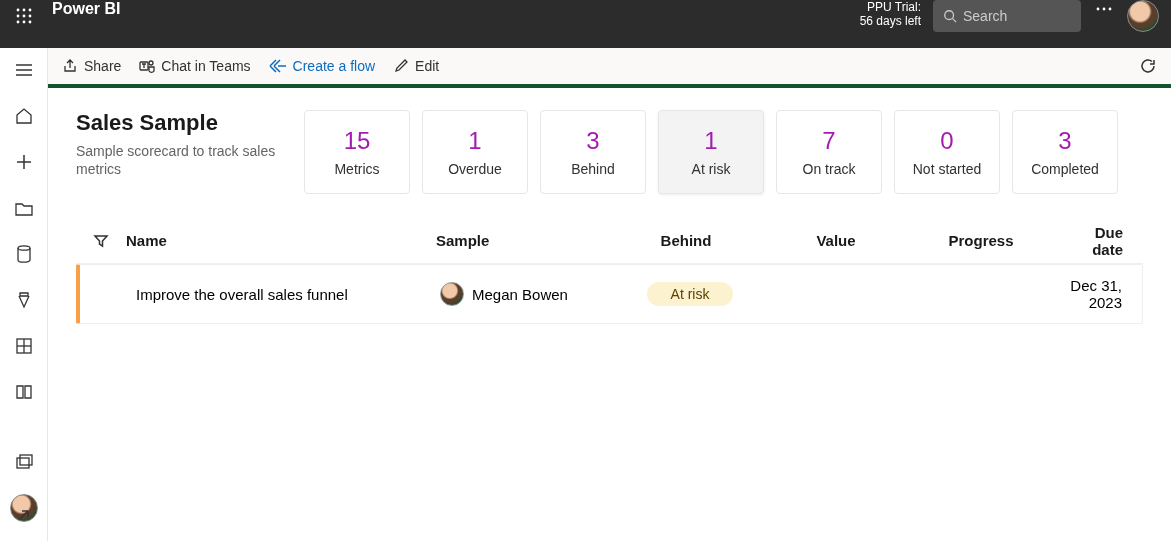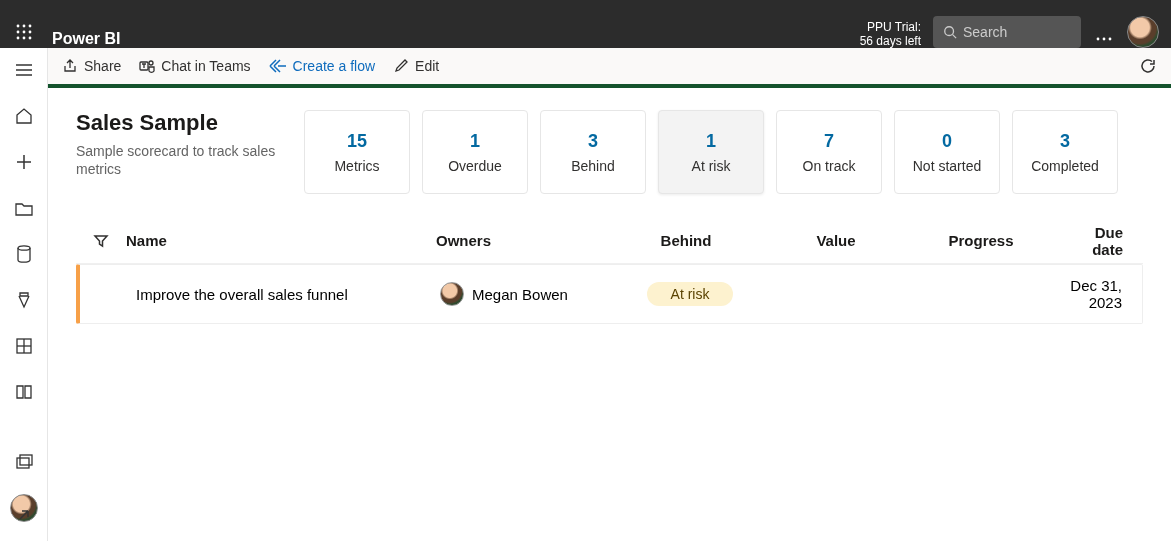--- a/index.html
+++ b/index.html
@@ -1,19 +1,19 @@
 <!DOCTYPE html>
 <html><head>
 <meta charset="utf-8">
 <style>
   * { box-sizing: border-box; margin: 0; padding: 0; font-family: "Segoe UI", -apple-system, BlinkMacSystemFont, sans-serif; }
   html, body { width: 1171px; height: 541px; overflow: hidden; background: #fff; }
 
   
-  .topbar { height: 48px; background: #2c2c2c; color: #fff; display: flex; align-items: flex-end; padding: 0 12px 0 8px; }
+  .topbar { height: 48px; background: #2c2c2c; color: #fff; display: flex; align-items: flex-start; padding: 0 12px 0 8px; }
   .waffle { width: 32px; height: 32px; display: flex; align-items: center; justify-content: center; cursor: pointer; }
   .app-title { font-size: 16px; font-weight: 600; margin-left: 12px; }
   .topbar-spacer { flex: 1; }
   .trial { text-align: right; font-size: 12px; line-height: 14px; margin-right: 12px; }
   .searchbox { background: #555; border-radius: 4px; height: 32px; width: 148px; display: flex; align-items: center; padding: 0 10px; color: #ccc; cursor: text; }
   .searchbox input { background: transparent; border: 0; outline: 0; color: #ccc; font-size: 14px; width: 80px; margin-left: 6px; }
   .searchbox input::placeholder { color: #ccc; }
   .more-top { margin: 0 14px; cursor: pointer; }
   .avatar { width: 32px; height: 32px; border-radius: 50%; background: radial-gradient(circle at 40% 35%, #f2c9a8 0 35%, #5a3e2b 45% 60%, #2e4a2e 70%); border: 1px solid #888; cursor: pointer; }
 
@@ -36,21 +36,21 @@
   
   .content { flex: 1; padding: 22px 28px 16px 28px; overflow: auto; }
   .header-row { display: flex; align-items: flex-start; gap: 18px; margin-bottom: 24px; }
   .title-block { width: 210px; }
   .page-title { font-size: 22px; font-weight: 600; margin-bottom: 6px; color: #1b1a19; }
   .page-sub { font-size: 14px; color: #646464; line-height: 18px; }
 
   .cards { display: flex; gap: 12px; }
   .card { width: 106px; height: 84px; border: 1px solid #e6e6e6; border-radius: 4px; display: flex; flex-direction: column; align-items: center; justify-content: center; background: #fff; cursor: pointer; }
   .card.selected { background: #f3f3f3; box-shadow: 0 1px 3px rgba(0,0,0,0.08); }
-  .card .num { font-size: 18px; font-weight: 700; color: #0369a1; }
+  .card .num { font-size: 24px; font-weight: 400; color: #a21caf; }
   .card .lbl { font-size: 14px; color: #323130; margin-top: 6px; }
 
   
   .table { border-top: 0; }
   .thead { display: flex; align-items: center; height: 46px; font-size: 15px; font-weight: 600; color: #1b1a19; border-bottom: 1px solid #f0f0f0; }
   .filter-col { width: 50px; display:flex; justify-content:center; }
   .col-name   { width: 310px; padding-left: 0; }
   .col-owners { width: 175px; }
   .col-status { width: 150px; text-align: center; }
   .col-value  { width: 150px; text-align: center; }
@@ -249,21 +249,21 @@
       </div>
 
       <div class="table">
         <div class="thead">
           <div class="filter-col">
             <svg width="16" height="16" viewBox="0 0 16 16" fill="none" stroke="#323130" stroke-width="1.5">
                 <path d="M2 3 h12 l-4.5 5 v5 l-3 -2 v-3 z"></path>
               </svg>
           </div>
           <div class="col-name">Name</div>
-          <div class="col-owners">Owners</div>
+          <div class="col-owners">Sample</div>
           <div class="col-status">Behind</div>
           <div class="col-value">Value</div>
           <div class="col-progress">Progress</div>
           <div class="col-due">Due date</div>
         </div>
         <div id="rows-container">
             <div class="trow" style="border-left-color: rgb(247, 160, 72);">
               <div class="cell filter-col"></div>
               <div class="cell col-name">Improve the overall sales funnel</div>
               <div class="cell col-owners owner-cell">

